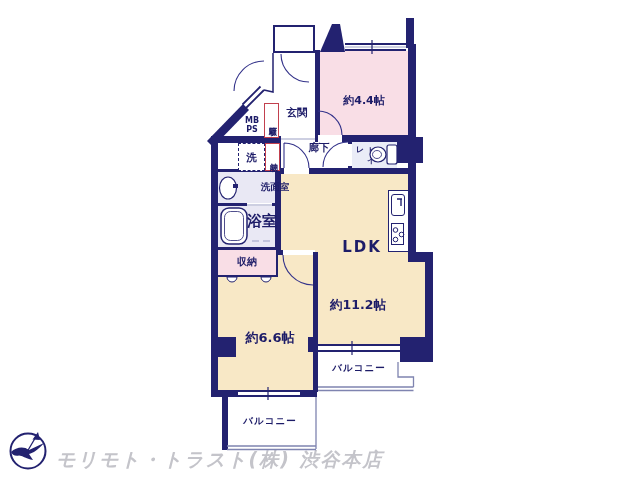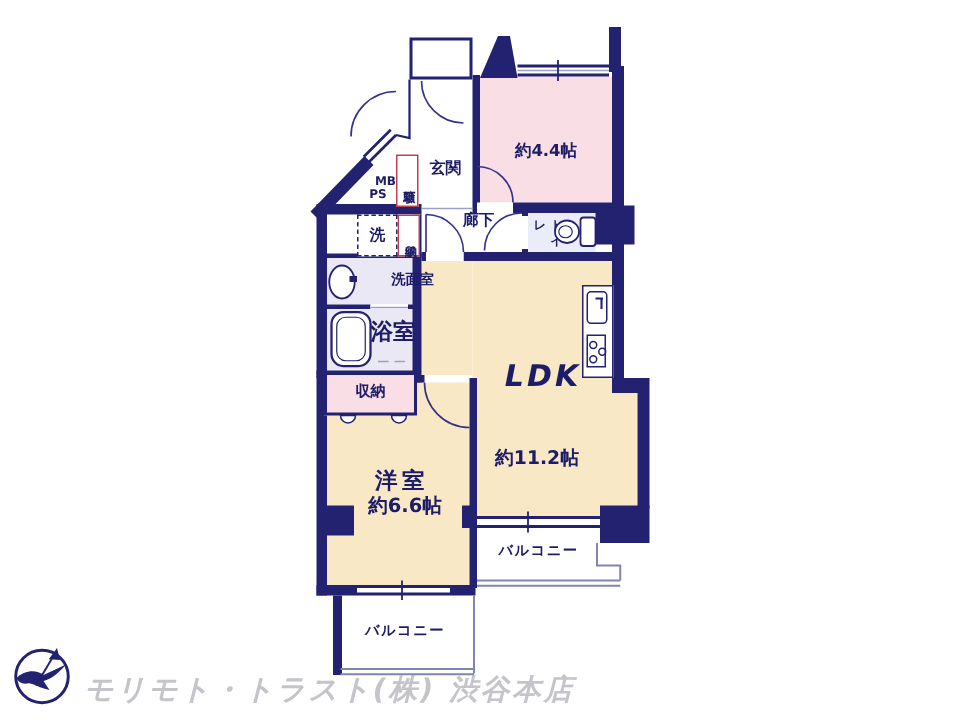--- a/index.html
+++ b/index.html
@@ -81,37 +81,36 @@
   </div>
   <div class="abs redbox" style="left:265px;top:143px;width:15px;height:28px;">
     <span class="vtext" style="font-size:8px;">収納</span>
   </div>
 
   <div class="abs" style="left:238px;top:143px;width:27px;height:28px;background:#fff;border:1.5px dashed var(--wall);display:flex;align-items:center;justify-content:center;">
     <span class="lbl" style="font-size:10.5px;">洗</span>
   </div>
 
   <div class="abs lbl" style="left:240px;top:116px;width:24px;font-size:8px;line-height:9px;">
-    <span style="display:block;text-align:right;">MB</span>
+    <span style="display:block;">MB</span>
     <span style="display:block;">PS</span>
   </div>
 
   <div class="abs" style="left:388px;top:190px;width:21px;height:62px;background:#fff;border:1.2px solid var(--wall);">
     <div class="abs" style="left:2px;top:3px;width:14px;height:22px;border:1px solid var(--wall);border-radius:3px;"></div>
     <div class="abs" style="left:2px;top:32px;width:13px;height:22px;border:1px solid var(--wall);"></div>
   </div>
 
   <div class="abs vtext" style="left:353px;top:141px;font-size:8px;height:26px;">トイレ</div>
 
   <div class="abs lbl" style="left:320px;top:95px;width:88px;font-size:11px;font-weight:600;">約4.4帖</div>
   <div class="abs lbl" style="left:278px;top:106px;width:38px;font-size:10.5px;">玄関</div>
   <div class="abs lbl" style="left:299px;top:141px;width:40px;font-size:10.5px;">廊下</div>
-  <div class="abs lbl" style="left:315px;top:239px;width:94px;font-size:20px;letter-spacing:2px;font-style:italic;">LDK</div>
+  <div class="abs lbl" style="left:315px;top:239px;width:94px;font-size:15px;letter-spacing:2px;">LDK</div>
   <div class="abs lbl" style="left:311px;top:259px;width:94px;font-size:12.5px;font-weight:600;margin-top:39px;">約11.2帖</div>
-  <div class="abs lbl" style="left:218px;top:312px;width:100px;font-size:15px;letter-spacing:3px;">洋室</div>
   <div class="abs lbl" style="left:218px;top:331px;width:104px;font-size:13px;font-weight:600;">約6.6帖</div>
   <div class="abs lbl" style="left:240px;top:182px;width:38px;font-size:9.5px;margin-left:16px;">洗面室</div>
   <div class="abs lbl" style="left:245px;top:213px;width:34px;font-size:15px;">浴室</div>
   <div class="abs lbl" style="left:216px;top:256px;width:62px;font-size:10px;">収納</div>
   <div class="abs lbl" style="left:318px;top:363px;width:82px;font-size:9.5px;letter-spacing:1px;font-weight:600;">バルコニー</div>
   <div class="abs lbl" style="left:228px;top:416px;width:84px;font-size:9.5px;letter-spacing:1px;font-weight:600;">バルコニー</div>
 
   <div class="abs" id="footer-text" style="left:56px;top:447px;font-style:italic;">モリモト・トラスト(株) 渋谷本店</div>
 
   <svg width="640" height="480" viewBox="0 0 640 480" style="position:absolute;left:0;top:0;">

